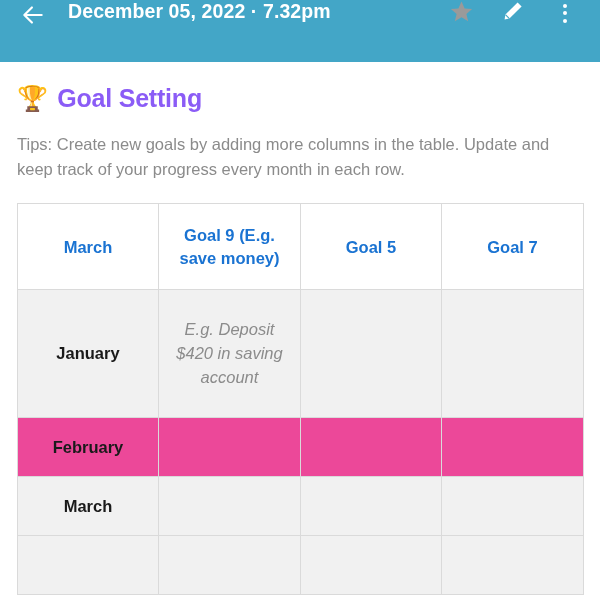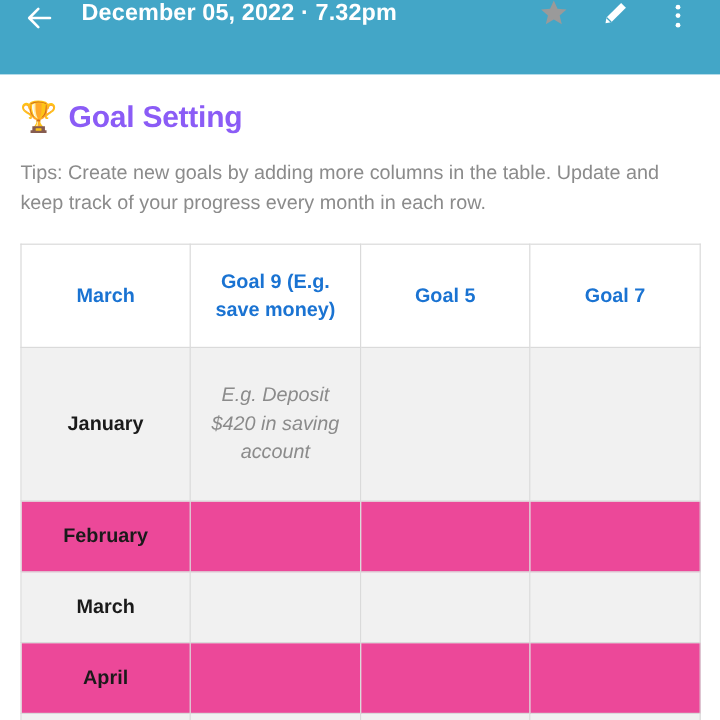--- a/index.html
+++ b/index.html
@@ -237,26 +237,20 @@
           <td></td>
         </tr>
 
         <tr class="shade row-std">
           <td class="month-cell">March</td>
           <td></td>
           <td></td>
           <td></td>
         </tr>
 
-        <tr class="plain row-std">
-          <td class="month-cell">April</td>
-          <td></td>
-          <td></td>
-          <td></td>
-        </tr>
 
         <tr class="shade row-std">
           <td class="month-cell"></td>
           <td></td>
           <td></td>
           <td></td>
         </tr>
 
       </tbody>
     </table>

